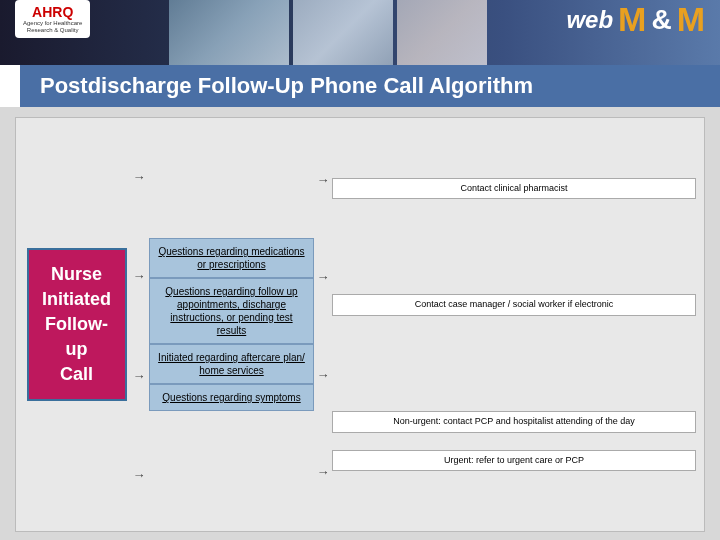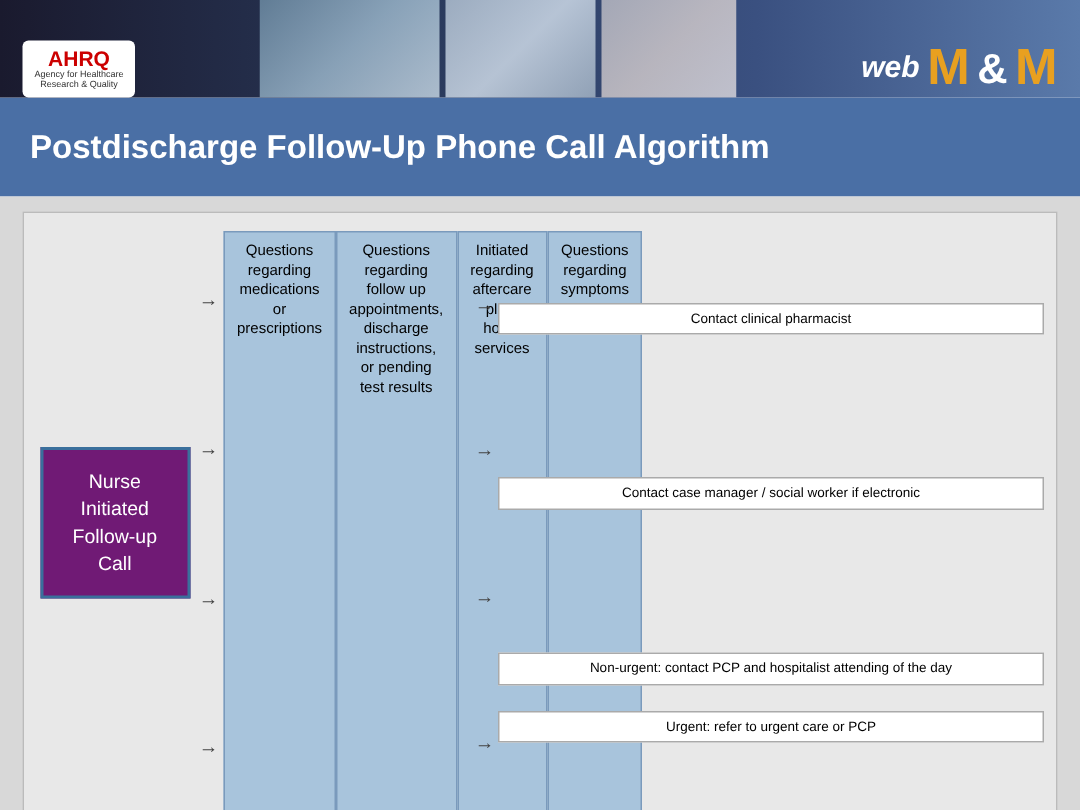--- a/index.html
+++ b/index.html
@@ -9,21 +9,21 @@
       font-family: Arial, sans-serif;
       background: #fff;
       overflow: hidden;
     }
 
     
     .header {
       height: 65px;
       background: linear-gradient(to right, #1a1a2e 0%, #2a3a5c 40%, #3a5080 70%, #5a7aaa 100%);
       display: flex;
-      align-items: flex-end;
+      align-items: flex-start;
       justify-content: space-between;
       padding: 0 15px;
       position: relative;
     }
     .header-logo {
       background: white;
       border-radius: 4px;
       padding: 4px 8px;
       display: flex;
       flex-direction: column;
@@ -62,29 +62,30 @@
       background: linear-gradient(135deg, #b0c0d0 0%, #d0dce8 50%, #a0b0c0 100%);
       opacity: 0.8;
     }
     .header-right {
       display: flex;
       align-items: center;
       gap: 5px;
     }
     .web-text {
       color: white;
-      font-size: 20px;
+      font-size: 24px;
       font-style: italic;
       font-weight: bold;
     }
 
     
     .page-title-bar {
       background: #4a6fa5;
-      padding: 20px 20px;
+      padding: 8px 20px;
+      margin-left: 20px;
     }
     .page-title-bar h1 {
       color: white;
       font-size: 22px;
       font-weight: bold;
     }
 
     
     .main-content {
       background: #d8d8d8;
@@ -97,24 +98,24 @@
     .diagram-container {
       background: #e8e8e8;
       border: 1px solid #bbb;
       flex: 1;
       display: flex;
       flex-direction: row;
       padding: 8px;
       gap: 8px;
     }
     .nurse-box {
-      background: #701a75;
+      background: #be185d;
       color: white;
-      font-weight: normal;
-      font-size: 13px;
+      font-weight: bold;
+      font-size: 18px;
       text-align: center;
       padding: 12px 8px;
       border: 2px solid #3a6f9c;
       line-height: 1.4;
       width: 100px;
     }
     .question-box {
       background: #a8c4dc;
       border: 1px solid #7a9abc;
       padding: 6px 8px;
@@ -142,23 +143,24 @@
     .col-nurse {
       width: 105px;
       display: flex;
       align-items: center;
       justify-content: center;
     }
 
     .col-questions {
       width: 165px;
       display: flex;
-      flex-direction: row;
-      justify-content: flex-start;
+      flex-direction: column;
+      justify-content: center;
       padding: 4px 0;
+      text-decoration: underline;
     }
 
     .col-arrows {
       width: 18px;
       display: flex;
       flex-direction: column;
       justify-content: space-around;
       align-items: center;
       padding: 4px 0;
     }

